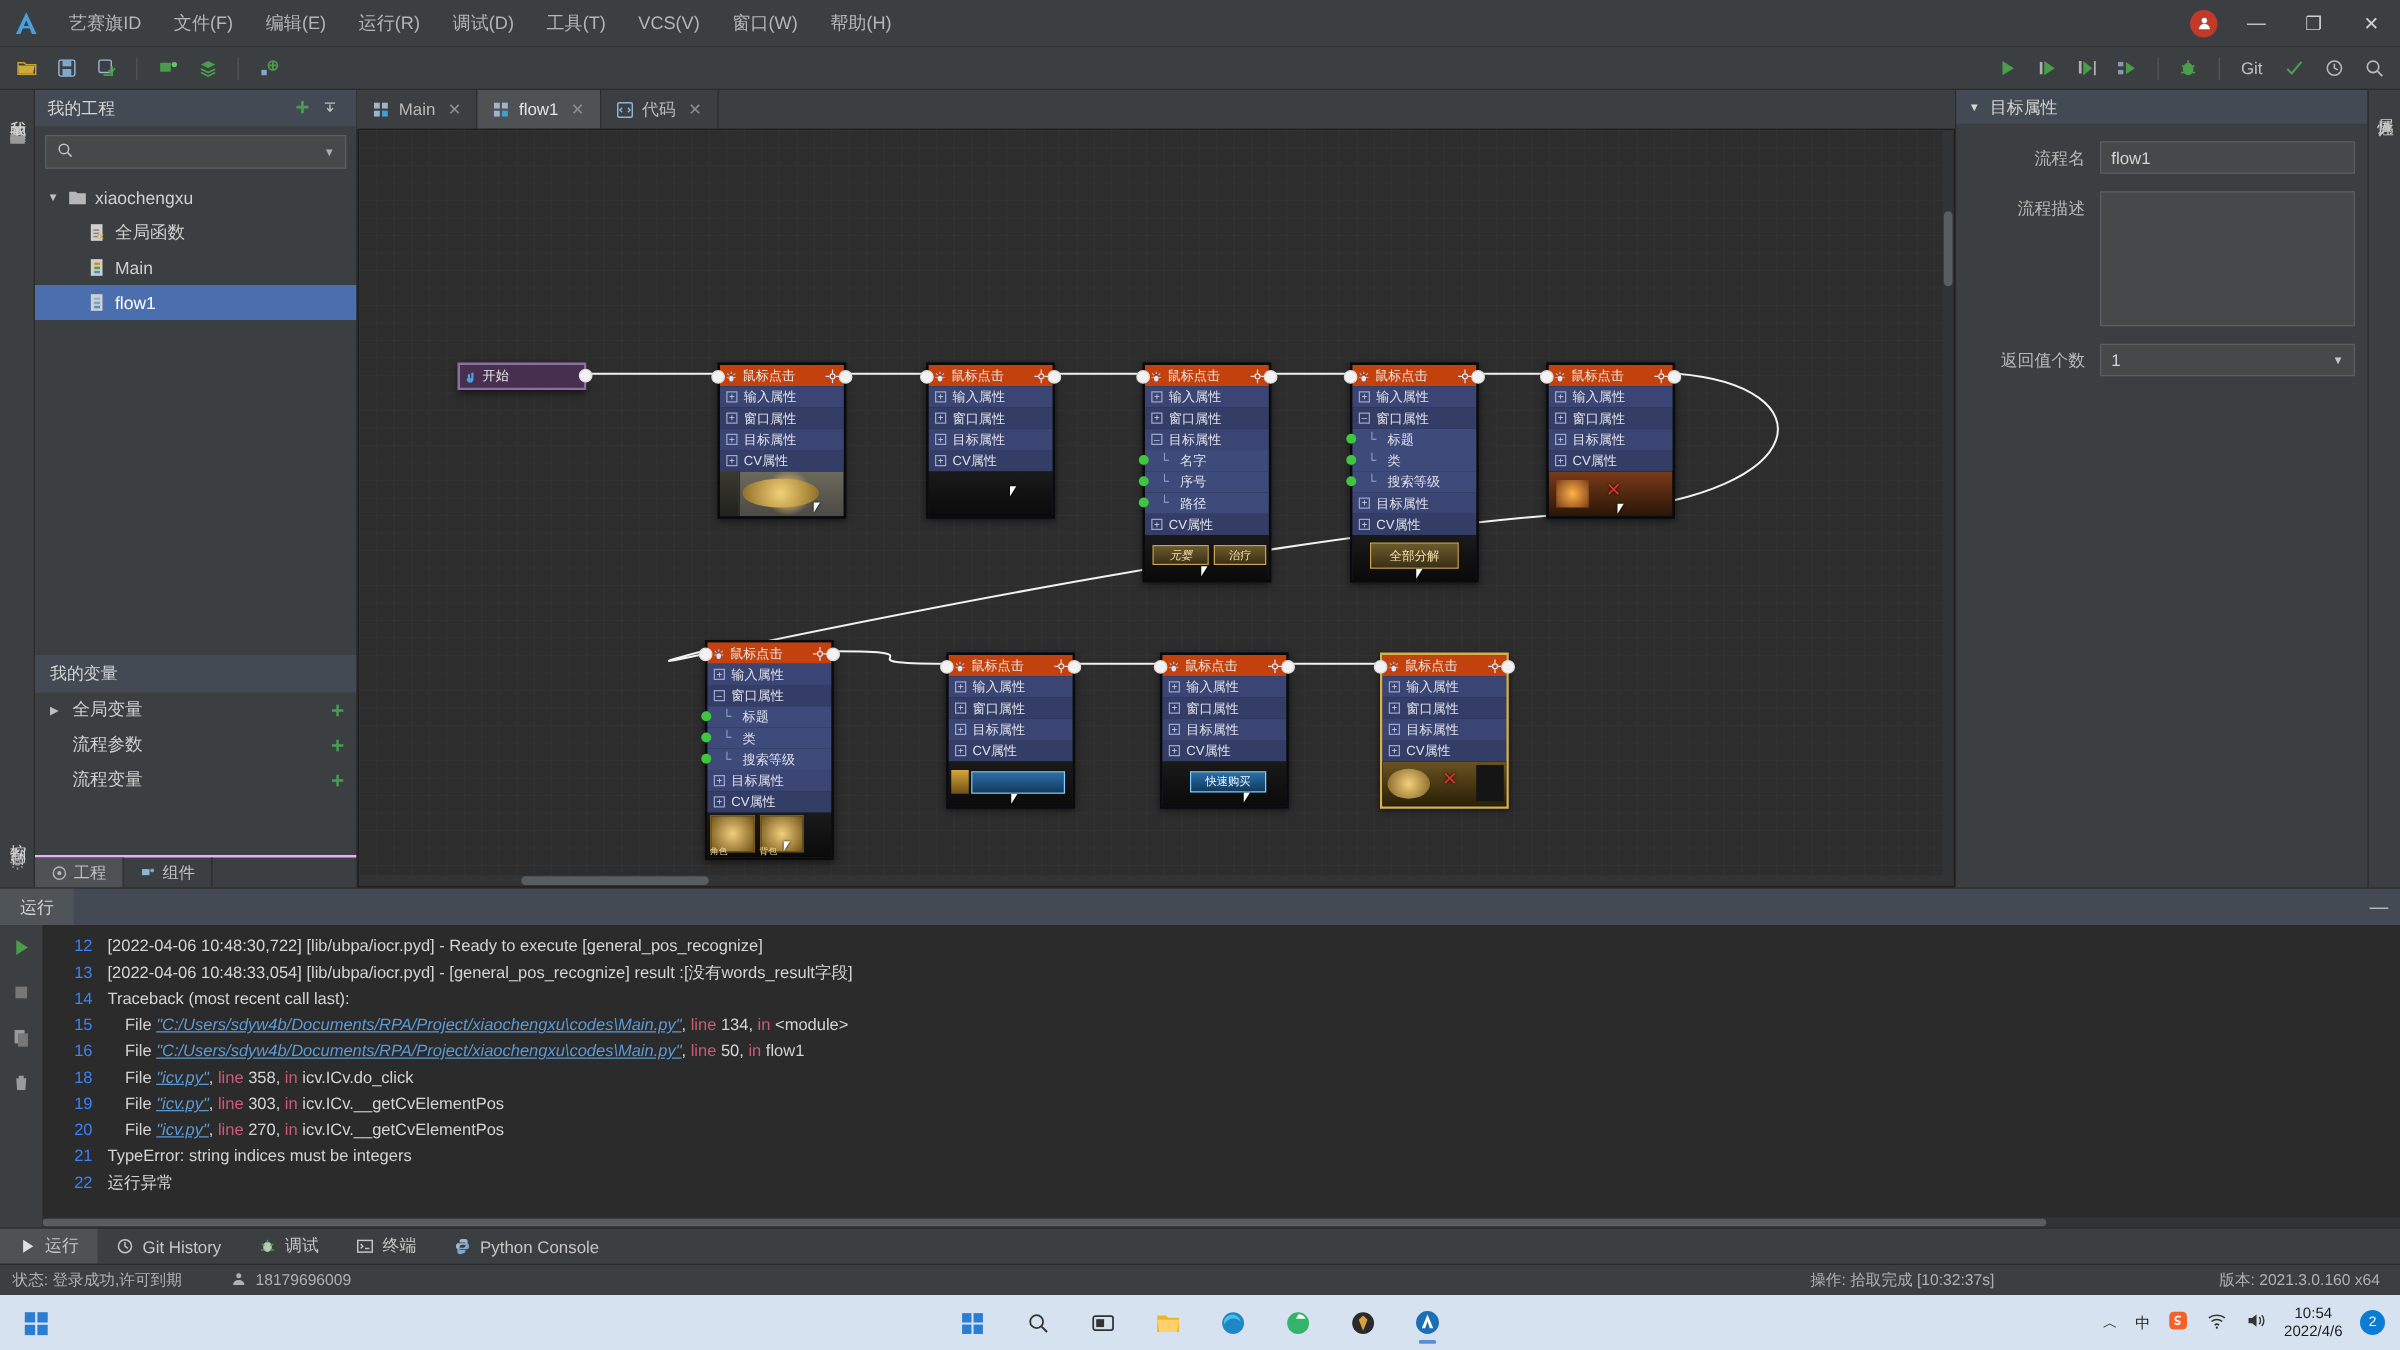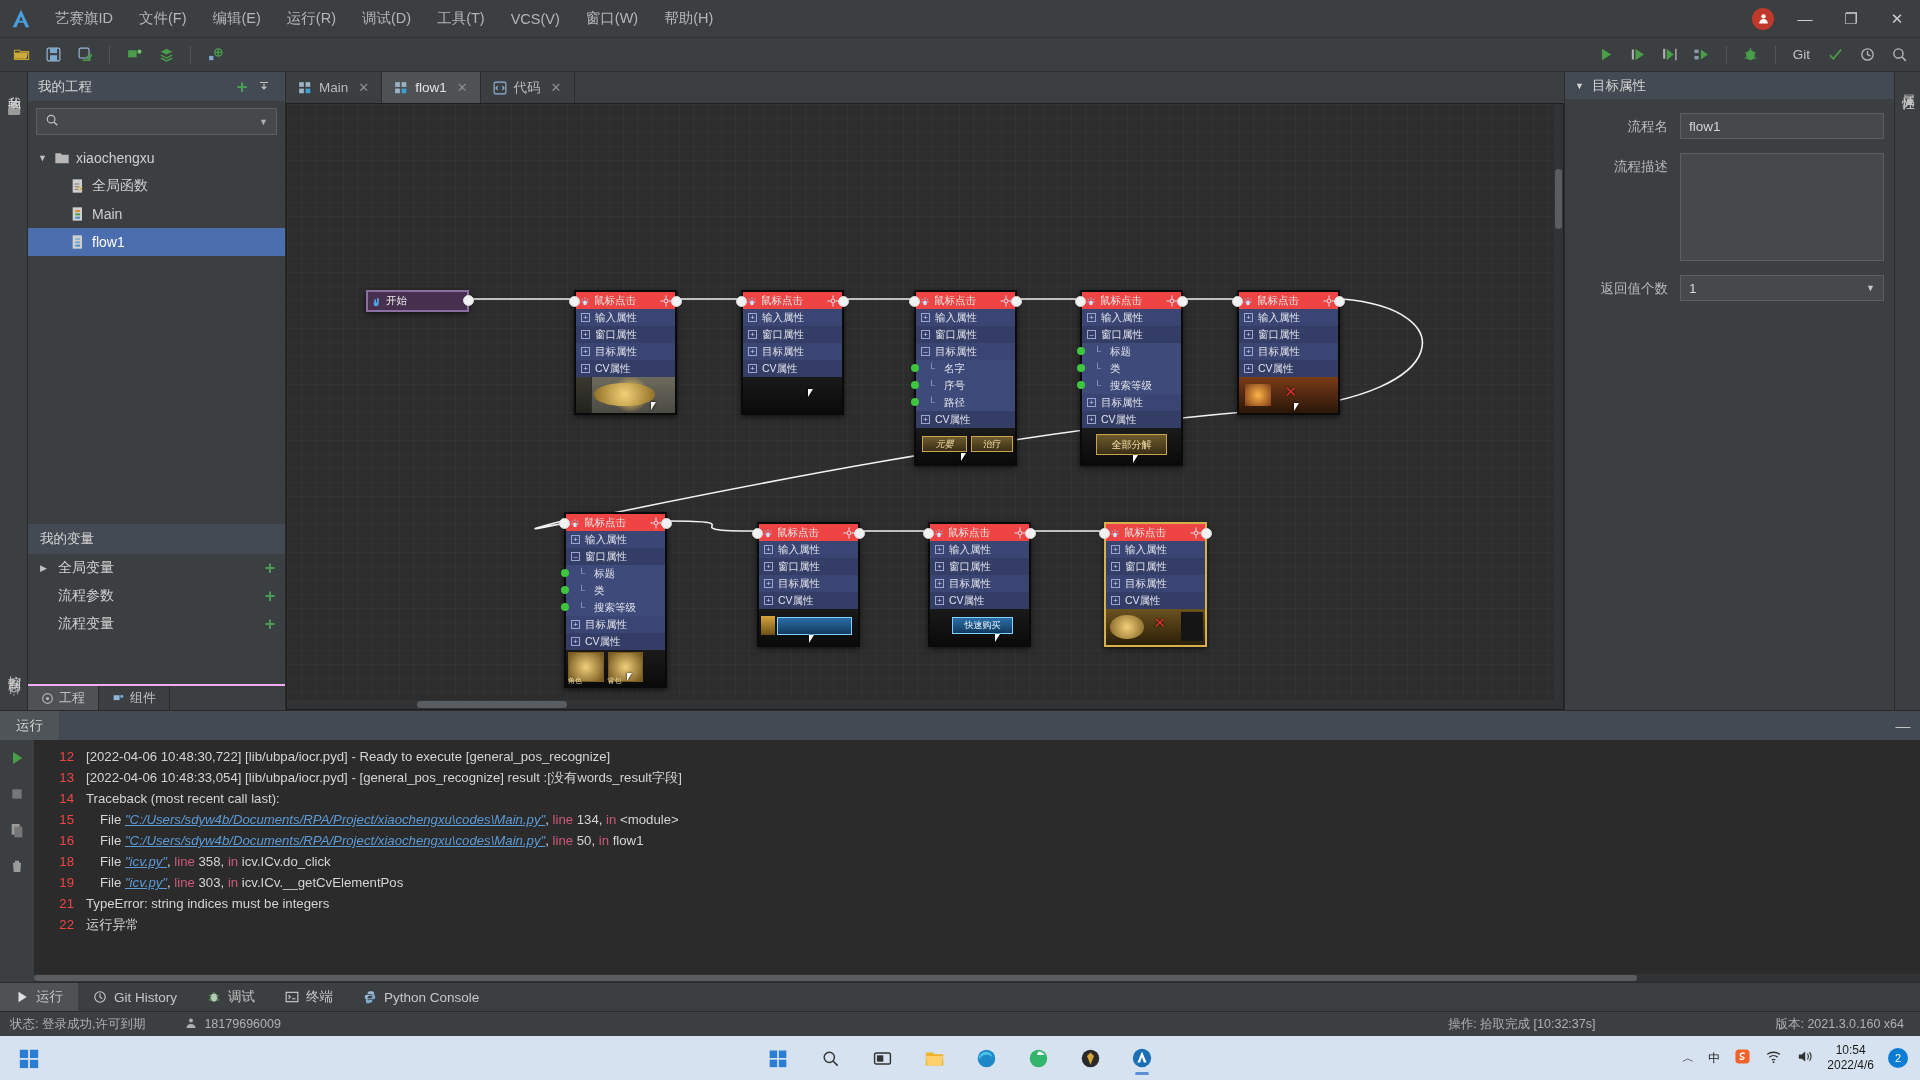--- a/index.html
+++ b/index.html
@@ -87,21 +87,21 @@
      background-size:14px 14px;
   }
   .hscroll { position:absolute; left:0; bottom:0; height:9px; width:100%; background:#313335;}
   .hscroll .thumb { position:absolute; left:130px; top:1px; height:7px; width:150px; background:#5a5d5f; border-radius:4px;}
   .vscroll { position:absolute; right:0; top:0; width:9px; height:100%; background:#313335;}
   .vscroll .thumb { position:absolute; top:65px; left:1px; width:7px; height:60px; background:#5a5d5f; border-radius:4px;}
 
   
   .node { position:absolute; border:2px solid #0a0a0a; background:#1c2033; box-shadow:0 2px 6px rgba(0,0,0,.6); }
   .node.sel { border-color:#d6b14b; }
-  .node-head { height:17px; background:#ef4444; display:flex; align-items:center; padding:0 3px; gap:3px;}
+  .node-head { height:17px; background:#c2410c; display:flex; align-items:center; padding:0 3px; gap:3px;}
   .node-head .nh-icon { width:12px; height:11px; display:block;}
   .node-head .nh-title { flex:1 1 auto; font-size:10.5px; color:#e8e8e8; white-space:nowrap; }
   .node-head .nh-tool { width:12px; height:12px; }
   .node-row { height:17px; display:flex; align-items:center; padding-left:5px; gap:5px; font-size:10.5px; color:#e0e2ea; background:#3a4573;}
   .node-row.alt { background:#333d66; }
   .node-row .exp { width:9px;height:9px; border:1px solid #9aa6d0; display:inline-flex; align-items:center; justify-content:center; font-size:8px; line-height:1; color:#cfd6ee;}
   .node-sub { height:17px; display:flex; align-items:center; padding-left:12px; gap:5px; font-size:10.5px; color:#dfe2ec; background:#3e4a7a; position:relative;}
   .node-sub .tee { width:11px; color:#9aa6d0; font-size:10px;}
   .node-port { position:absolute; width:8px; height:8px; border-radius:50%; background:#3ec73e; left:-5px; top:4px;}
   .node-thumb { height:36px; background:#000; display:flex; overflow:hidden; position:relative;}
@@ -143,21 +143,21 @@
   .runpanel { height:272px; flex:0 0 272px; display:flex; flex-direction:column; background:#3c3f41; border-top:1px solid #2b2b2b;}
   .runhead { height:29px; background:#434a54; display:flex; align-items:center; flex:0 0 29px; }
   .runhead .rtab { padding:0 16px; height:100%; display:flex; align-items:center; font-size:13.5px; color:#d4d4d4; background:#4e5457;}
   .runhead .spacer { flex:1 1 auto;}
   .runhead .minbtn { width:34px; text-align:center; color:#c4c4c4; font-size:15px;}
   .runbody { flex:1 1 auto; display:flex; min-height:0;}
   .rungutter { width:34px; background:#3c3f41; display:flex; flex-direction:column; align-items:center; padding-top:10px; gap:17px;}
   .rungutter svg { width:16px; height:16px;}
   .console { flex:1 1 auto; background:#2b2b2b; position:relative; overflow:hidden; padding:6px 0 0 0;}
   .cline { display:flex; font-size:13.2px; line-height:21px; white-space:pre; font-family:"Liberation Sans", sans-serif;}
-  .cnum { width:52px; text-align:right; padding-right:12px; color:#ef4444; flex:0 0 52px;}
+  .cnum { width:52px; text-align:right; padding-right:12px; color:#3b82f6; flex:0 0 52px;}
   .ctext { color:#d4d4d4;}
   .ctext .lnk { color:#5c9ad6; text-decoration:underline; font-style:italic;}
   .ctext .kw { color:#cc5b7a;}
   .ctext .indent { display:inline-block; width:14px;}
   .chsb { position:absolute; left:0; bottom:0; height:8px; width:100%; background:#313335;}
   .chsb .thumb { position:absolute; left:0; top:1px; height:6px; width:85%; background:#5a5d5f; border-radius:3px;}
 
   .toolwin { height:29px; flex:0 0 29px; background:#3c3f41; display:flex; align-items:center; border-top:1px solid #2b2b2b;}
   .twtab { display:flex; align-items:center; gap:7px; padding:0 15px; height:100%; font-size:13.5px; color:#c6c6c6;}
   .twtab.active { background:#4e5254;}
@@ -948,20 +948,21 @@
             </svg></div>
       </div>
       <div class="console" id="console">
         <div class="cline"><span class="cnum">12</span><span class="ctext"><span>[2022-04-06 10:48:30,722] [lib/ubpa/iocr.pyd] - Ready to execute [general_pos_recognize]</span></span></div>
           <div class="cline"><span class="cnum">13</span><span class="ctext"><span>[2022-04-06 10:48:33,054] [lib/ubpa/iocr.pyd] - [general_pos_recognize] result :[没有words_result字段]</span></span></div>
           <div class="cline"><span class="cnum">14</span><span class="ctext"><span>Traceback (most recent call last):</span></span></div>
           <div class="cline"><span class="cnum">15</span><span class="ctext"><span class="indent"></span><span>File </span><span class="lnk">"C:/Users/sdyw4b/Documents/RPA/Project/xiaochengxu\codes\Main.py"</span><span>, </span><span class="kw">line</span><span> 134, </span><span class="kw">in</span><span> &lt;module&gt;</span></span></div>
           <div class="cline"><span class="cnum">16</span><span class="ctext"><span class="indent"></span><span>File </span><span class="lnk">"C:/Users/sdyw4b/Documents/RPA/Project/xiaochengxu\codes\Main.py"</span><span>, </span><span class="kw">line</span><span> 50, </span><span class="kw">in</span><span> flow1</span></span></div>
           <div class="cline"><span class="cnum">18</span><span class="ctext"><span class="indent"></span><span>File </span><span class="lnk">"icv.py"</span><span>, </span><span class="kw">line</span><span> 358, </span><span class="kw">in</span><span> icv.ICv.do_click</span></span></div>
           <div class="cline"><span class="cnum">19</span><span class="ctext"><span class="indent"></span><span>File </span><span class="lnk">"icv.py"</span><span>, </span><span class="kw">line</span><span> 303, </span><span class="kw">in</span><span> icv.ICv.__getCvElementPos</span></span></div>
+          <div class="cline"><span class="cnum">20</span><span class="ctext"><span class="indent"></span><span>File </span><span class="lnk">"icv.py"</span><span>, </span><span class="kw">line</span><span> 270, </span><span class="kw">in</span><span> icv.ICv.__getCvElementPos</span></span></div>
           <div class="cline"><span class="cnum">21</span><span class="ctext"><span>TypeError: string indices must be integers</span></span></div>
           <div class="cline"><span class="cnum">22</span><span class="ctext"><span>运行异常</span></span></div>
           <div class="chsb">
             <div class="thumb"></div>
           </div>
       </div>
     </div>
   </div>
 
   <div class="toolwin">

